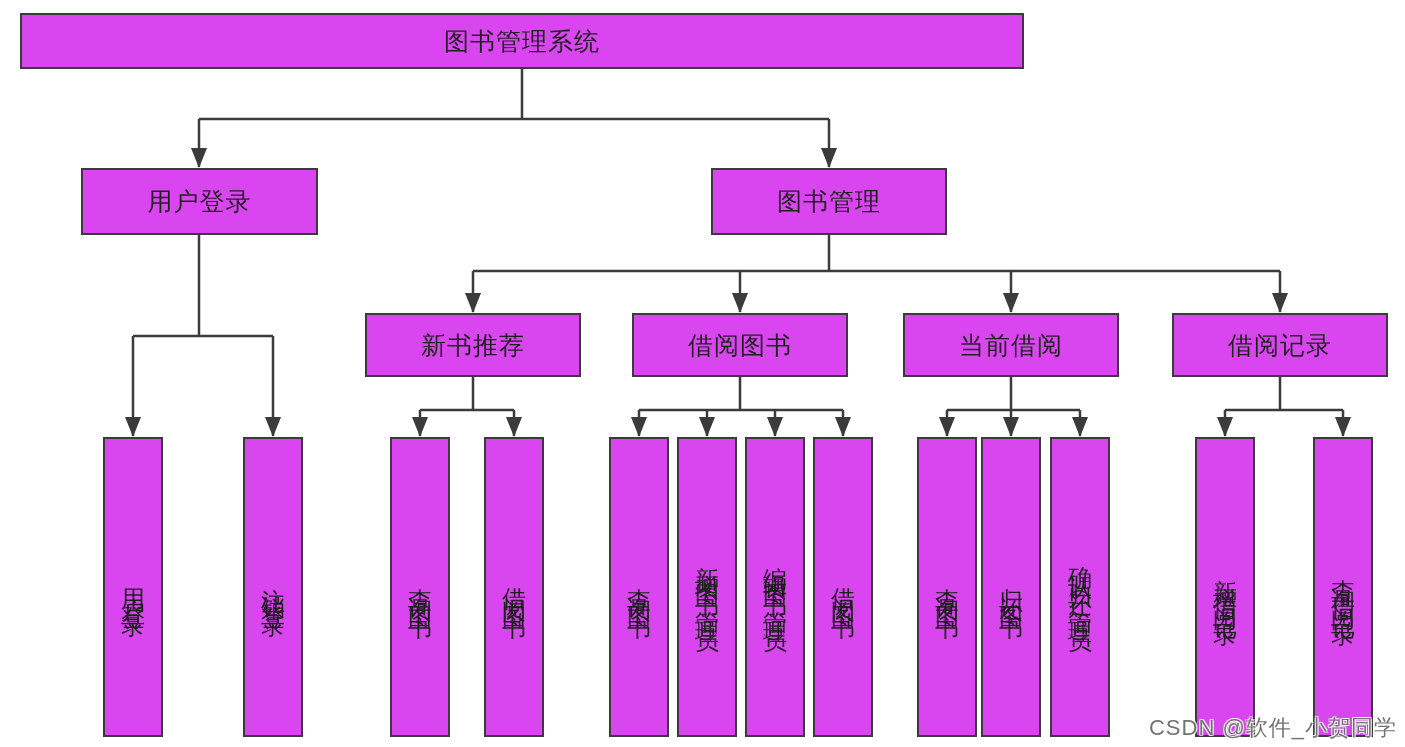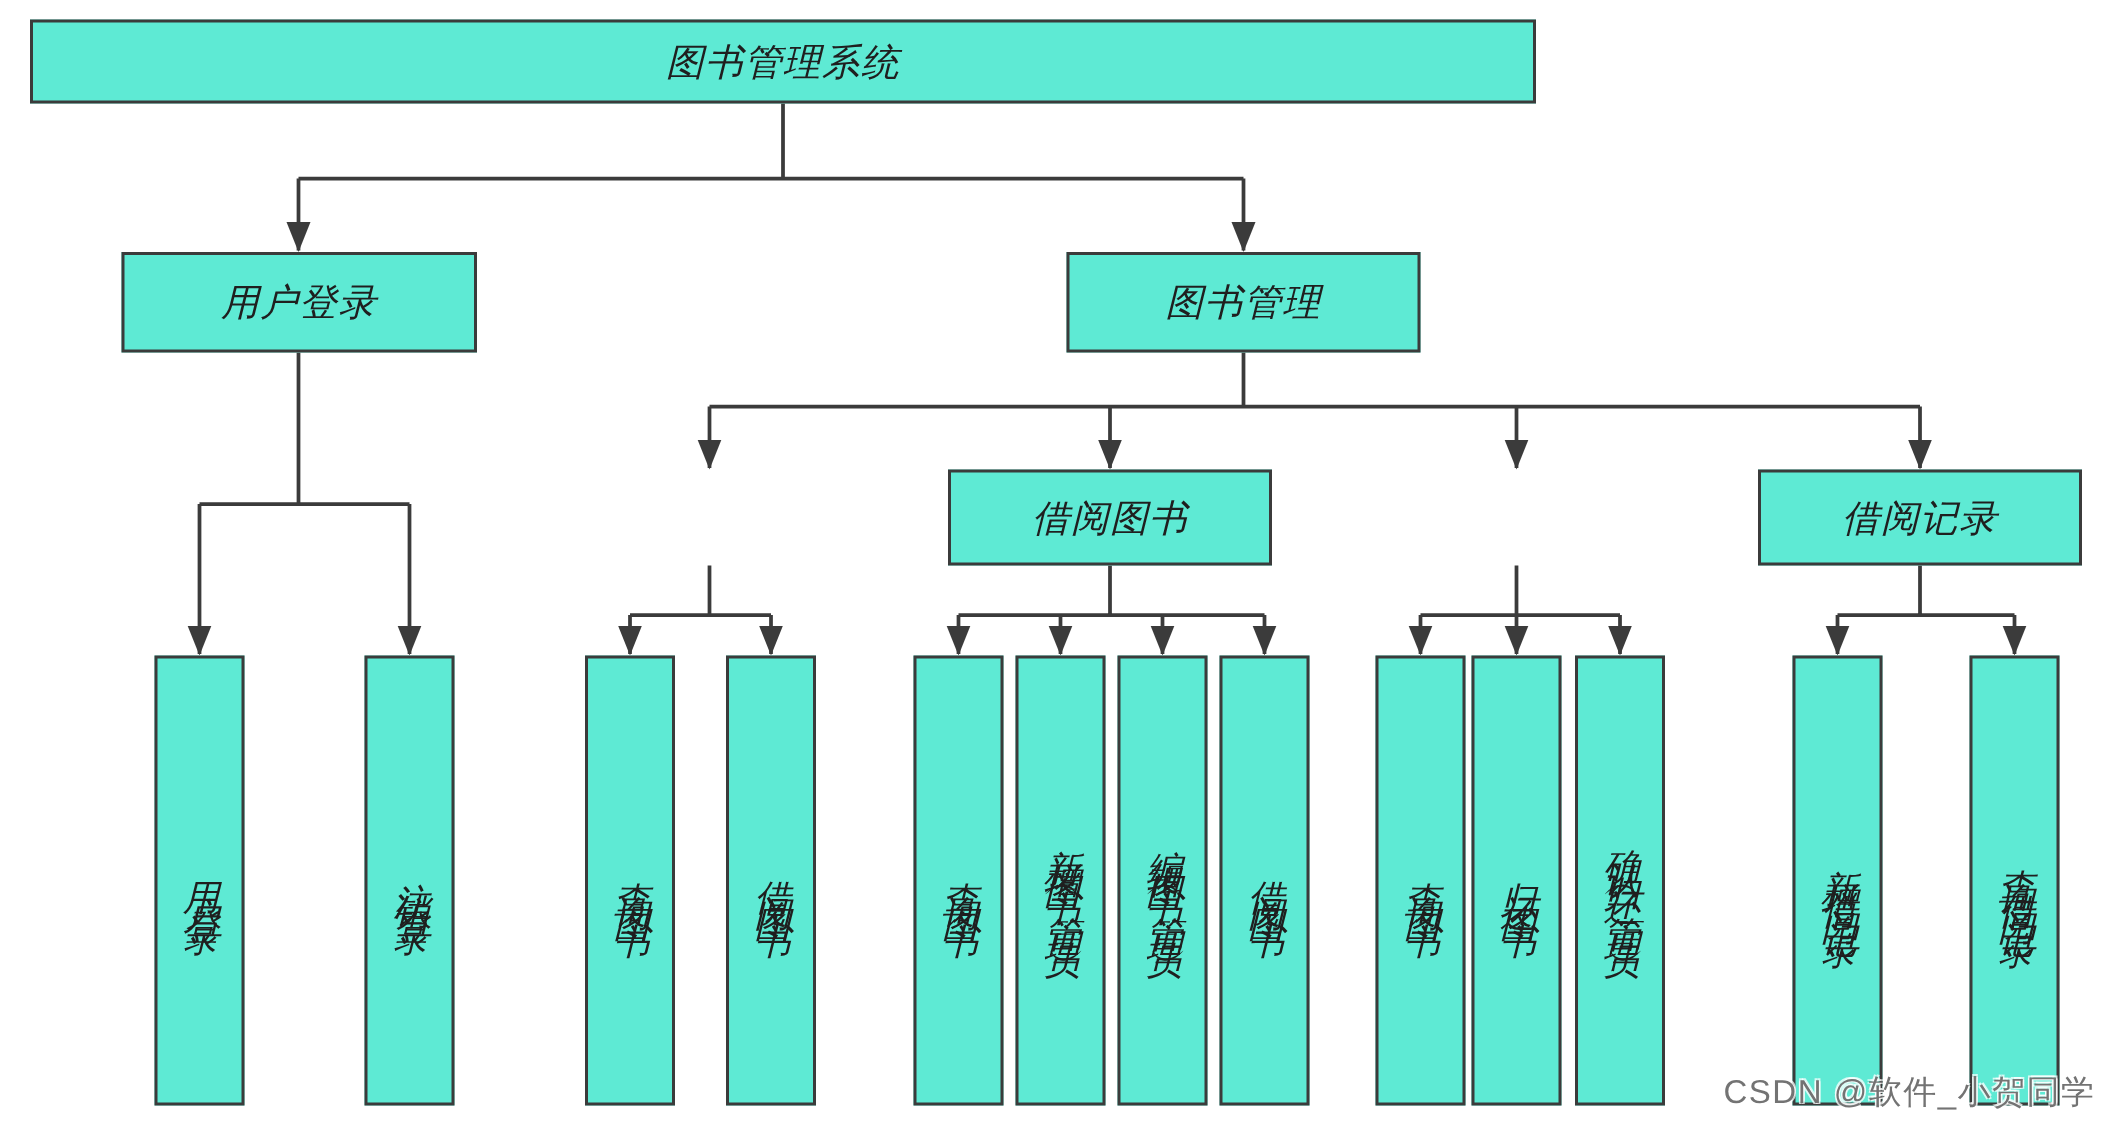--- a/index.html
+++ b/index.html
@@ -25,30 +25,29 @@
   }
   .wires path {
     stroke: #3b3b3b;
     stroke-width: 2.5;
     fill: none;
   }
   .box {
     position: absolute;
     box-sizing: border-box;
     border: 2.5px solid #3b3b3b;
-    background: #5eead4;
+    background: #d946ef;
     display: flex;
     align-items: center;
     justify-content: center;
     color: #1f1f1f;
     font-size: 25px;
     letter-spacing: 1px;
     text-align: left;
     white-space: nowrap;
-    font-style: italic;
   }
   .leaf {
     writing-mode: vertical-rl;
     text-orientation: mixed;
     font-size: 24px;
     letter-spacing: 9px;
     white-space: normal;
     line-height: 1;
   }
   .watermark {
@@ -121,21 +120,23 @@
       <path d="M1225 410 V436" marker-end="url(#arr)"></path>
       <path d="M1343 410 V436" marker-end="url(#arr)"></path>
     </g>
   </svg>
 
   <div class="box" style="left:20px; top:13px; width:1004px; height:56px;">图书管理系统</div>
 
   <div class="box" style="left:81px; top:168px; width:237px; height:67px;">用户登录</div>
   <div class="box" style="left:711px; top:168px; width:236px; height:67px;">图书管理</div>
 
+  <div class="box" style="left:365px; top:313px; width:216px; height:64px;">新书推荐</div>
   <div class="box" style="left:632px; top:313px; width:216px; height:64px;">借阅图书</div>
+  <div class="box" style="left:903px; top:313px; width:216px; height:64px;">当前借阅</div>
   <div class="box" style="left:1172px; top:313px; width:216px; height:64px;">借阅记录</div>
 
   <div class="box leaf" style="left:103px; top:437px; width:60px; height:300px;">用户登录</div>
   <div class="box leaf" style="left:243px; top:437px; width:60px; height:300px;">注销登录</div>
 
   <div class="box leaf" style="left:390px; top:437px; width:60px; height:300px;">查询图书</div>
   <div class="box leaf" style="left:484px; top:437px; width:60px; height:300px;">借阅图书</div>
 
   <div class="box leaf" style="left:609px; top:437px; width:60px; height:300px;">查询图书</div>
   <div class="box leaf" style="left:677px; top:437px; width:60px; height:300px;">新增图书（管理员）</div>

